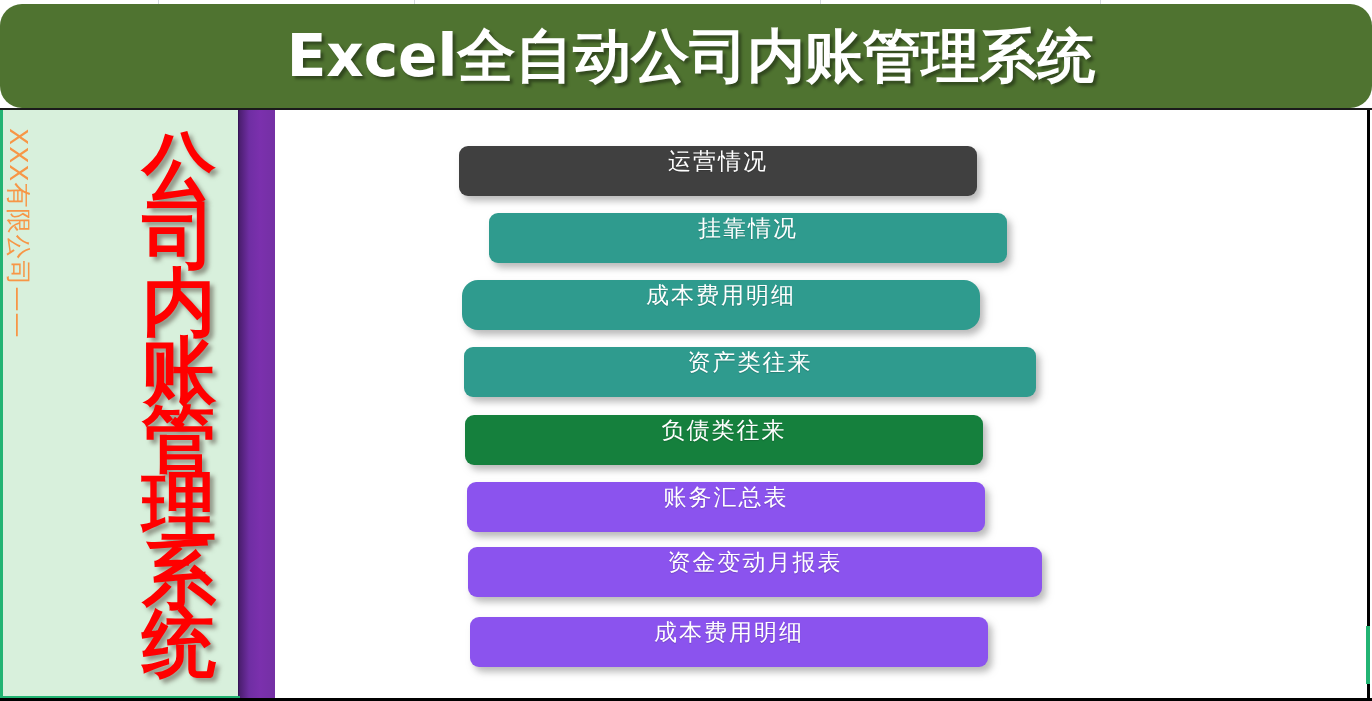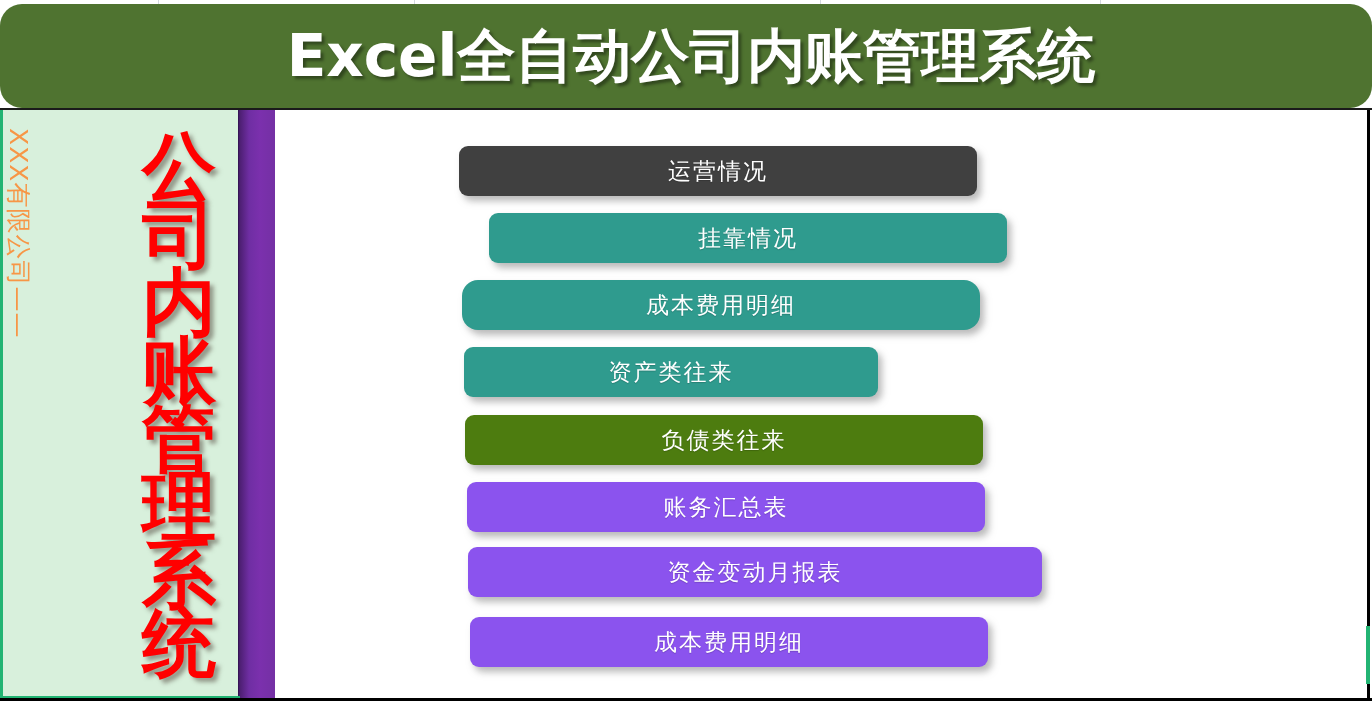--- a/index.html
+++ b/index.html
@@ -147,21 +147,21 @@
     width: 1095px; height: 589px;
     background: #ffffff;
   }
 
   
   .menu-button {
     position: absolute;
     height: 50px;
     border-radius: 9px;
     display: flex;
-    align-items: center;
+    align-items: flex-start;
     justify-content: center;
     color: #ffffff;
     font-size: 23px;
     letter-spacing: 2px;
     box-sizing: border-box;
     box-shadow: 4px 5px 7px rgba(130,130,130,0.55);
     cursor: pointer;
     user-select: none;
     text-shadow: 0 1px 1px rgba(0,0,0,0.18);
   }
@@ -236,24 +236,24 @@
   <div id="menu-host">
       <div class="menu-button" style="left: 459px; top: 146px; width: 518px; background: rgb(64, 64, 64);">
         <span>运营情况</span>
       </div>
       <div class="menu-button" style="left: 461px; top: 213px; width: 518px; background: rgb(47, 155, 142); margin-left: 28px;">
         <span>挂靠情况</span>
       </div>
       <div class="menu-button" style="left: 462px; top: 280px; width: 518px; background: rgb(47, 155, 142); border-radius: 16px;">
         <span>成本费用明细</span>
       </div>
-      <div class="menu-button" style="left: 464px; top: 347px; width: 414px; background: rgb(47, 155, 142);">
+      <div class="menu-button" style="left: 464px; top: 347px; width: 572px; background: rgb(47, 155, 142);">
         <span>资产类往来</span>
       </div>
-      <div class="menu-button" style="left: 465px; top: 415px; width: 518px; background: #4d7c0f;">
+      <div class="menu-button" style="left: 465px; top: 415px; width: 518px; background: #15803d;">
         <span>负债类往来</span>
       </div>
       <div class="menu-button" style="left: 467px; top: 482px; width: 518px; background: rgb(139, 83, 238);">
         <span>账务汇总表</span>
       </div>
       <div class="menu-button" style="left: 468px; top: 547px; width: 574px; background: rgb(139, 83, 238);">
         <span>资金变动月报表</span>
       </div>
       <div class="menu-button" style="left: 470px; top: 617px; width: 518px; background: rgb(139, 83, 238);">
         <span>成本费用明细</span>

